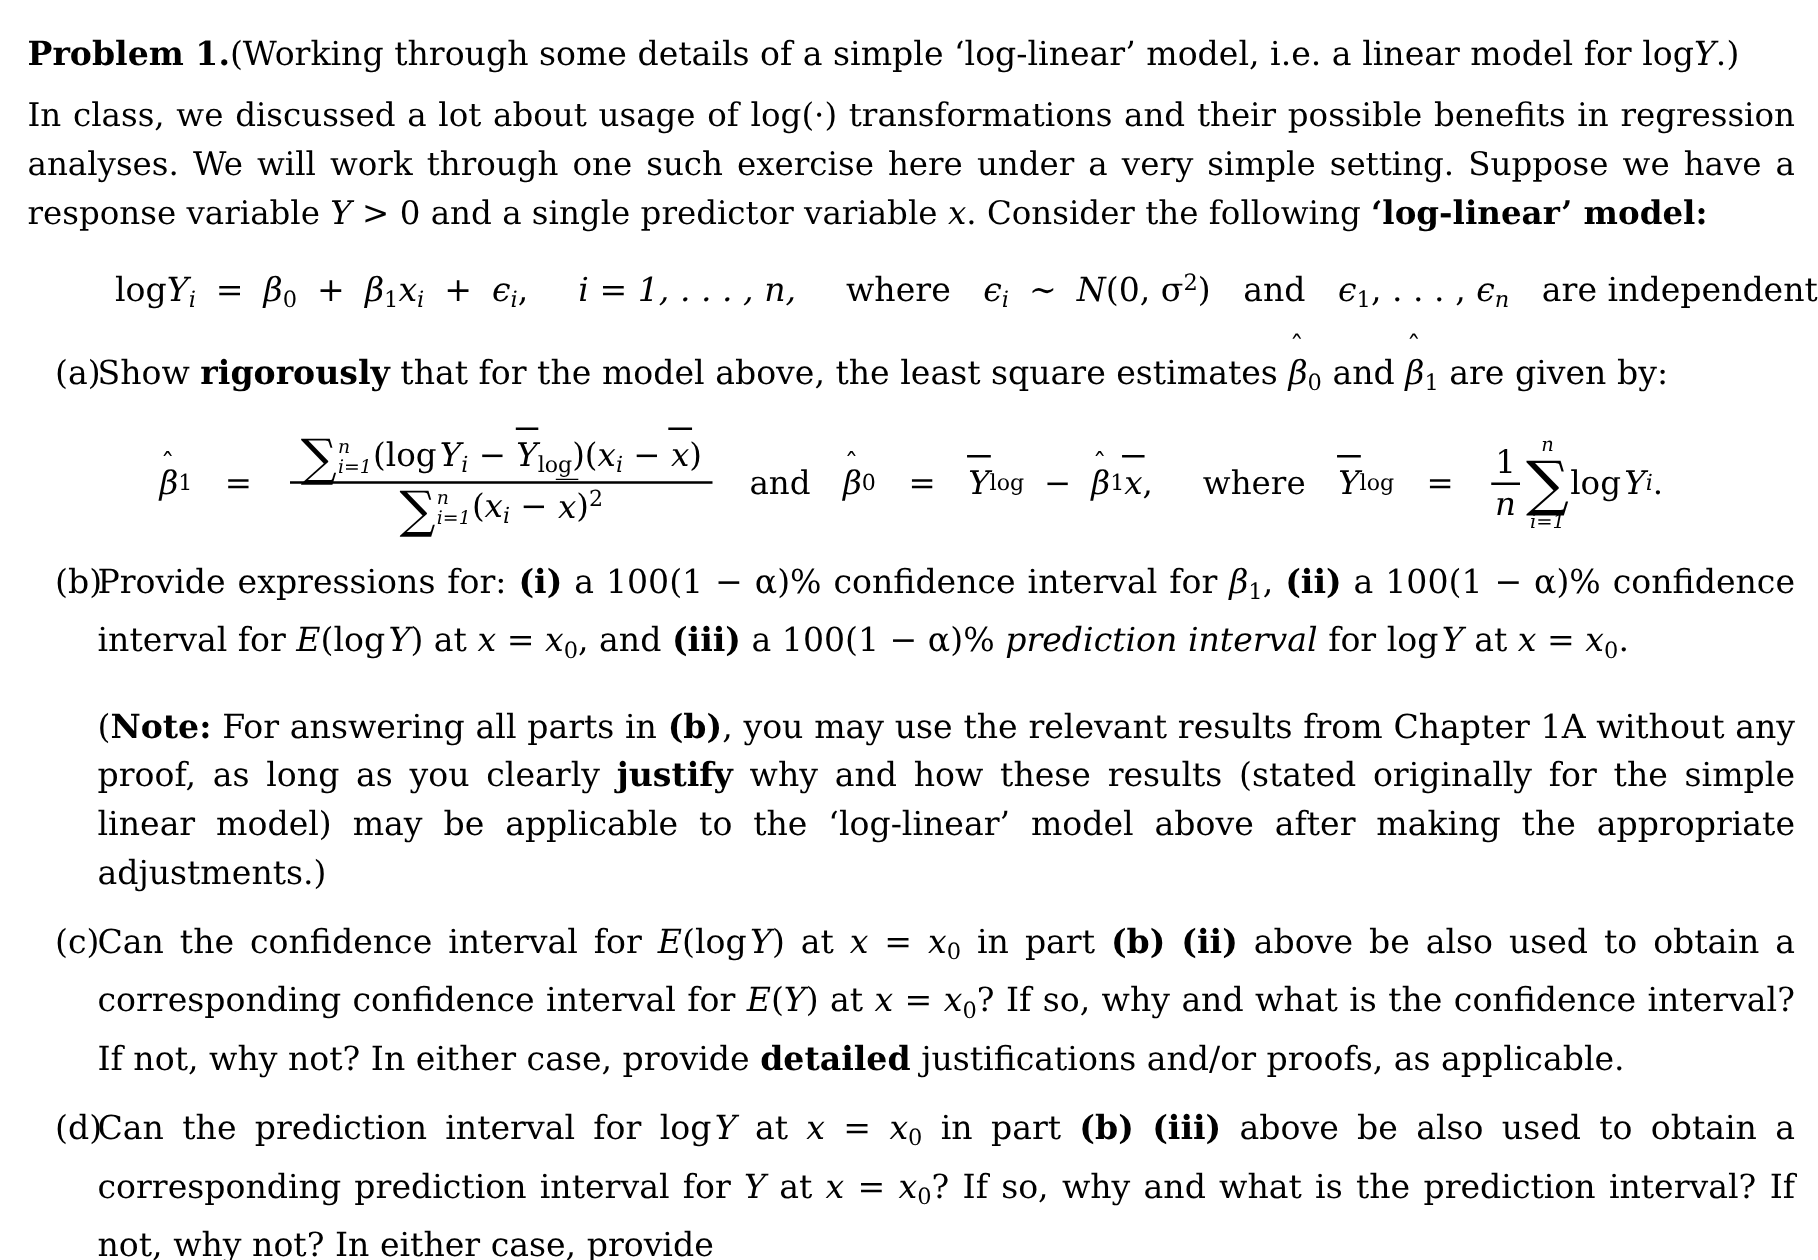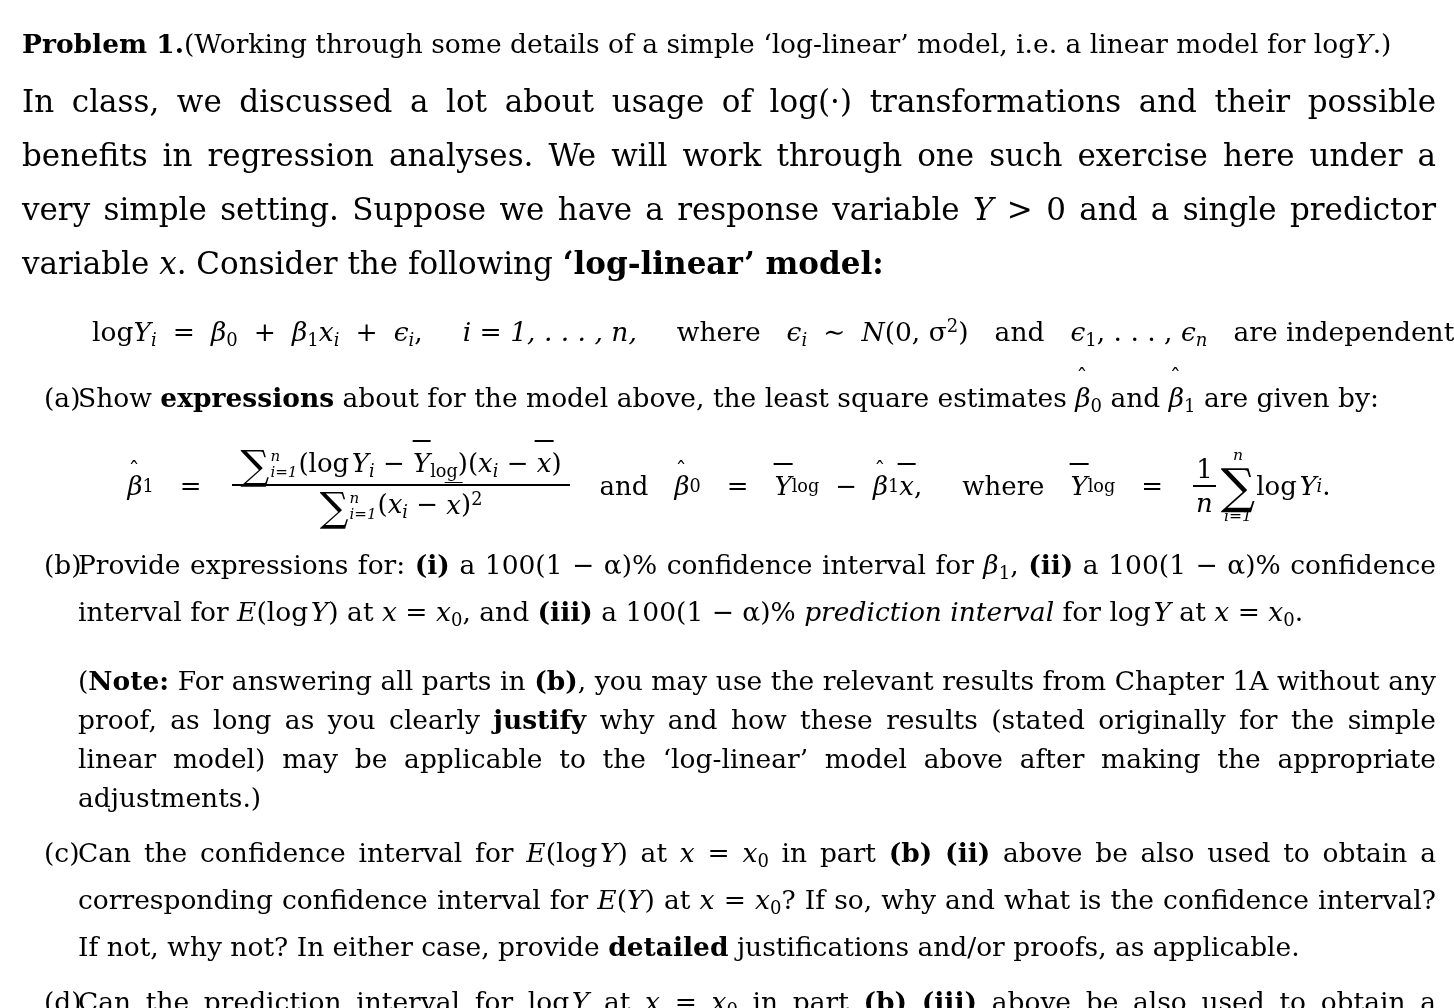--- a/index.html
+++ b/index.html
@@ -17,21 +17,21 @@
   }
   .page {
     width: 1454px;
     height: 1008px;
     box-sizing: border-box;
     padding: 26px 18px 0 22px;
     position: relative;
   }
 
   
-  .blk { font-size: 31px; line-height: 54px; }
+  .blk { font-size: 26px; line-height: 39px; }
   .para {
     text-align: justify;
     text-justify: inter-word;
     margin: 0;
   }
 
   b, .bf { font-weight: bold; }
   i, .it { }
   .ul { text-underline-offset: 2px; }
 
@@ -169,21 +169,21 @@
     <span>In class, we discussed a lot about usage of </span><span class="m op">log</span><span class="m op">(·)</span><span> transformations and their possible benefits in regression analyses. We will work through one such exercise here under a very simple setting. Suppose we have a response variable </span><span class="m">Y</span>&nbsp;<span class="m op">&gt; 0</span><span> and a single predictor variable </span><span class="m">x</span><span>. Consider the following </span><b>‘log-linear’ model:</b>
   </p>
 
   <div class="model-eq">
     <span class="m op">log</span><span class="m">Y</span><span class="sub">i</span><span class="gap-s"></span><span class="m op">=</span><span class="gap-s"></span><span class="m">β</span><span class="subr">0</span><span class="gap-s"></span><span class="m op">+</span><span class="gap-s"></span><span class="m">β</span><span class="subr">1</span><span class="m">x</span><span class="sub">i</span><span class="gap-s"></span><span class="m op">+</span><span class="gap-s"></span><span class="m">ϵ</span><span class="sub">i</span><span class="m op">,</span><span class="gap-l"></span><span class="m">i = 1, . . . , n,</span><span class="gap-l"></span><span>where</span><span class="gap-m"></span><span class="m">ϵ</span><span class="sub">i</span><span class="gap-s"></span><span class="m op">∼</span><span class="gap-s"></span><span class="m">N</span><span class="m op">(0, σ</span><span class="supr">2</span><span class="m op">)</span><span class="gap-m"></span><span>and</span><span class="gap-m"></span><span class="m">ϵ</span><span class="subr">1</span><span class="m op">, . . . , </span><span class="m">ϵ</span><span class="sub">n</span><span class="gap-m"></span><span>are independent.</span>
   </div>
 
   <div class="item">
     <div class="lbl">(a)</div>
     <div class="body para">
-      <span>Show </span><b>expressions</b><span> about for the model above, the least square estimates </span><span class="hat m"><span class="hatmark">ˆ</span><span>β</span></span><span class="subr">0</span><span> and </span><span class="hat m"><span class="hatmark">ˆ</span><span>β</span></span><span class="subr">1</span><span> are given by:</span>
+      <span>Show </span><b>rigorously</b><span> that for the model above, the least square estimates </span><span class="hat m"><span class="hatmark">ˆ</span><span>β</span></span><span class="subr">0</span><span> and </span><span class="hat m"><span class="hatmark">ˆ</span><span>β</span></span><span class="subr">1</span><span> are given by:</span>
     </div>
   </div>
 
   <div class="bigeq">
 
     <span class="eqpiece">
       <span class="hat m"><span class="hatmark">ˆ</span><span>β</span></span>
         <span class="subr">1</span>
       <span class="gap-m"></span>
       <span class="m op">=</span>

